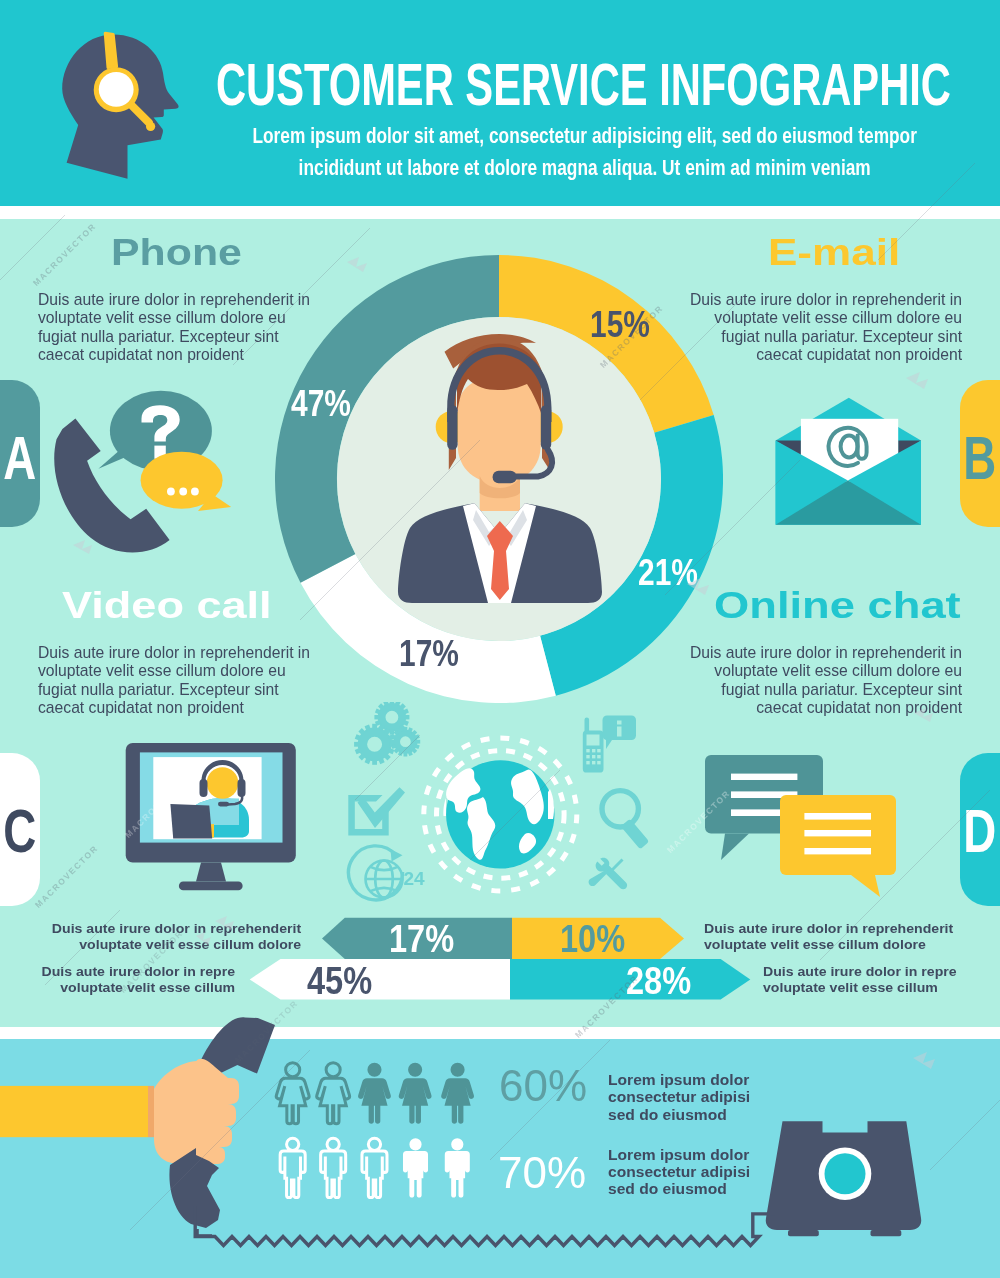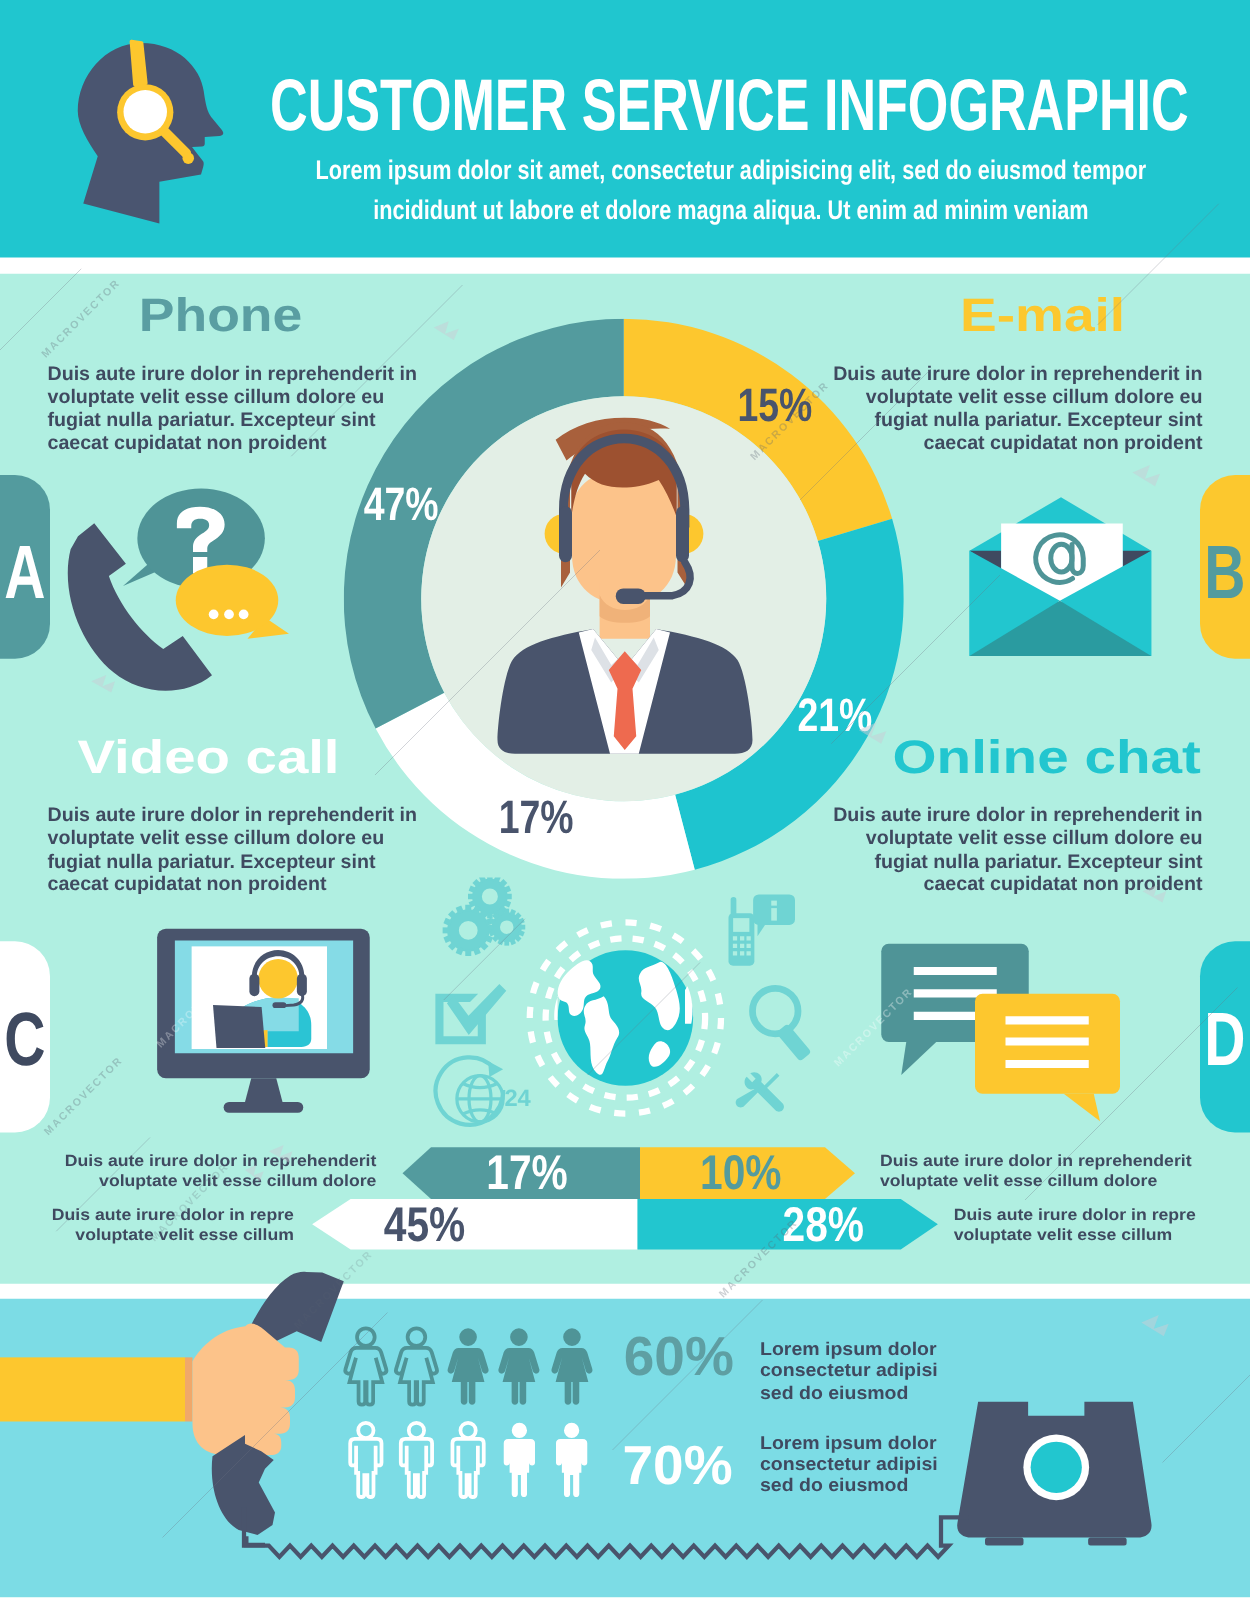--- a/index.html
+++ b/index.html
@@ -25,21 +25,21 @@
     transform:scaleX(0.809);transform-origin:0 0;}
 
   
   .sec-title{position:absolute;font-weight:700;font-size:37.5px;line-height:37.5px;
     white-space:nowrap;transform-origin:0 0;}
   #t-phone{left:111px;top:233.5px;color:#5a9ea2;transform:scaleX(1.142);}
   #t-email{left:768px;top:233.5px;color:#fcc82e;transform:scaleX(1.174);}
   #t-video{left:62px;top:586.5px;color:#ffffff;transform:scaleX(1.202);}
   #t-chat{left:714px;top:586.5px;color:#22c6cf;transform:scaleX(1.208);}
 
-  .body-txt{position:absolute;font-weight:700;font-size:15.7px;line-height:18.3px;
+  .body-txt{position:absolute;font-weight:400;font-size:15.7px;line-height:18.3px;
     color:#3f4a60;white-space:pre-line;}
   #b-phone{left:38px;top:291px;width:300px;text-align:left;}
   #b-email{left:662px;top:291px;width:300px;text-align:right;}
   #b-video{left:38px;top:644px;width:300px;text-align:left;}
   #b-chat{left:662px;top:644px;width:300px;text-align:right;}
 
   
   .tab{position:absolute;box-sizing:border-box;width:56px;height:147px;display:flex;align-items:center;
      justify-content:center;font-weight:700;font-size:60.5px;line-height:60.5px;}
   .tab>span{display:block;transform:scaleX(0.755) translateY(4.5px);}
@@ -83,21 +83,21 @@
   #ap17{left:389px;top:919px;color:#ffffff;}
   #ap10{left:560px;top:919px;color:#539b9e;}
   #ap45{left:307px;top:961px;color:#49546c;}
   #ap28{left:626px;top:961px;color:#ffffff;}
 
   
   #hand{position:absolute;left:0px;top:1015px;width:300px;height:245px;}
   #people{position:absolute;left:262px;top:1052px;width:240px;height:160px;}
   #cord{position:absolute;left:190px;top:1200px;width:600px;height:60px;}
   #phonebase{position:absolute;left:760px;top:1118px;width:172px;height:125px;}
-  .bpct{position:absolute;font-weight:700;font-size:44px;line-height:44px;white-space:nowrap;}
+  .bpct{position:absolute;font-weight:400;font-size:44px;line-height:44px;white-space:nowrap;}
   #bp60{left:499px;top:1064px;color:#5e9fa3;}
   #bp40{left:498px;top:1151px;color:#ffffff;}
   .blbl{position:absolute;font-weight:700;font-size:14.7px;line-height:17.4px;
     color:#3f4a60;white-space:pre-line;transform-origin:0 0;transform:scaleX(1.062);}
   #bl1{left:608px;top:1072px;width:150px;}
   #bl2{left:608px;top:1146.5px;width:150px;}
 
   
   #wm-layer{position:absolute;left:0;top:0;width:1000px;height:1278px;
       pointer-events:none;}

